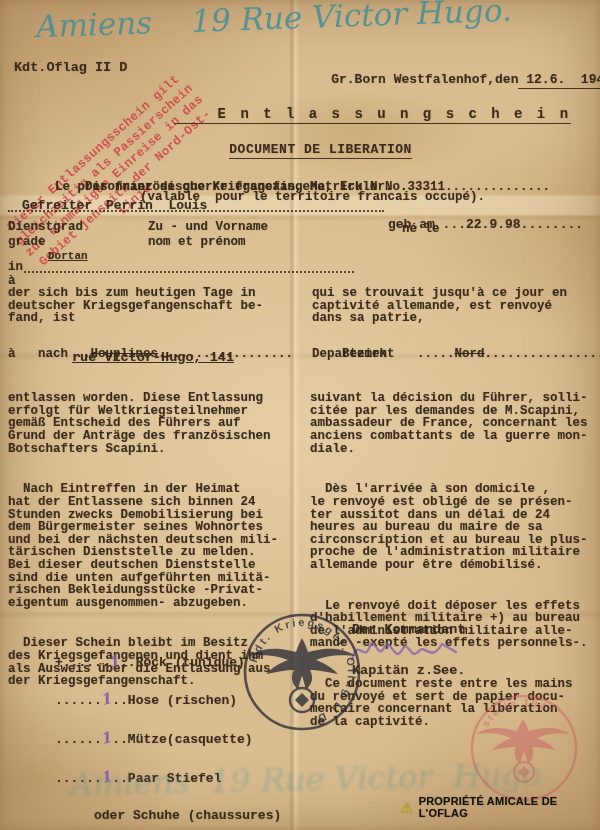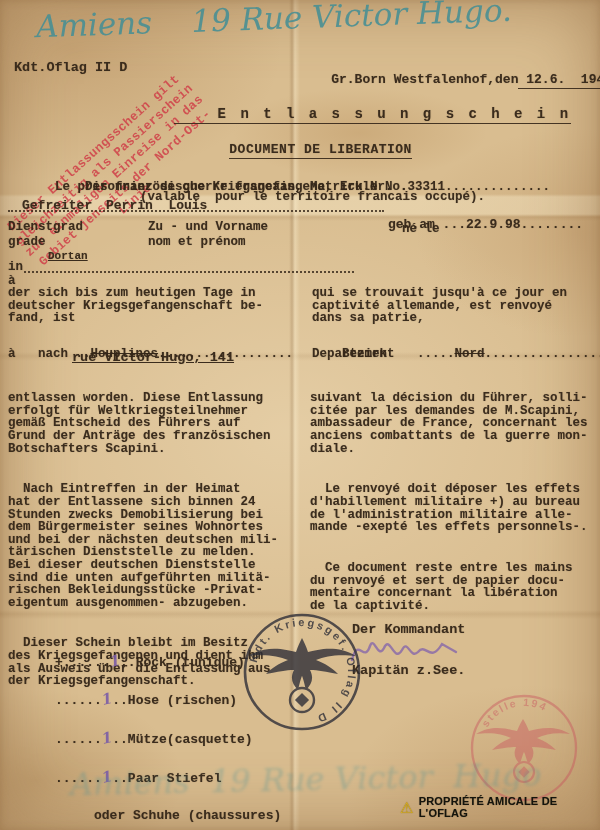--- a/index.html
+++ b/index.html
@@ -130,20 +130,27 @@
 als Ausweis über die Entlassung aus
 der Kriegsgefangenschaft.</div>
   </div>
 
   <div class="tw body-col" style="left:310px;top:367px;width:288px;">
     <div>suivant la décision du Führer, solli-
 citée par les demandes de M.Scapini,
 ambassadeur de France, concernant les
 anciens combattants de la guerre mon-
 diale.</div>
+    <div>  Dès l'arrivée à son domicile ,
+le renvoyé est obligé de se présen-
+ter aussitot dans un délai de 24
+heures au bureau du maire de sa
+circonscription et au bureau le plus-
+proche de l'administration militaire
+allemande pour être démobilisé.</div>
     <div>  Le renvoyé doit déposer les effets
 d'habillement militaire +) au bureau
 de l'administration militaire alle-
 mande -exepté les effets personnels-.</div>
     <div>  Ce document reste entre les mains
 du renvoyé et sert de papier docu-
 mentaire concernant la libération
 de la captivité.</div>
   </div>
 

